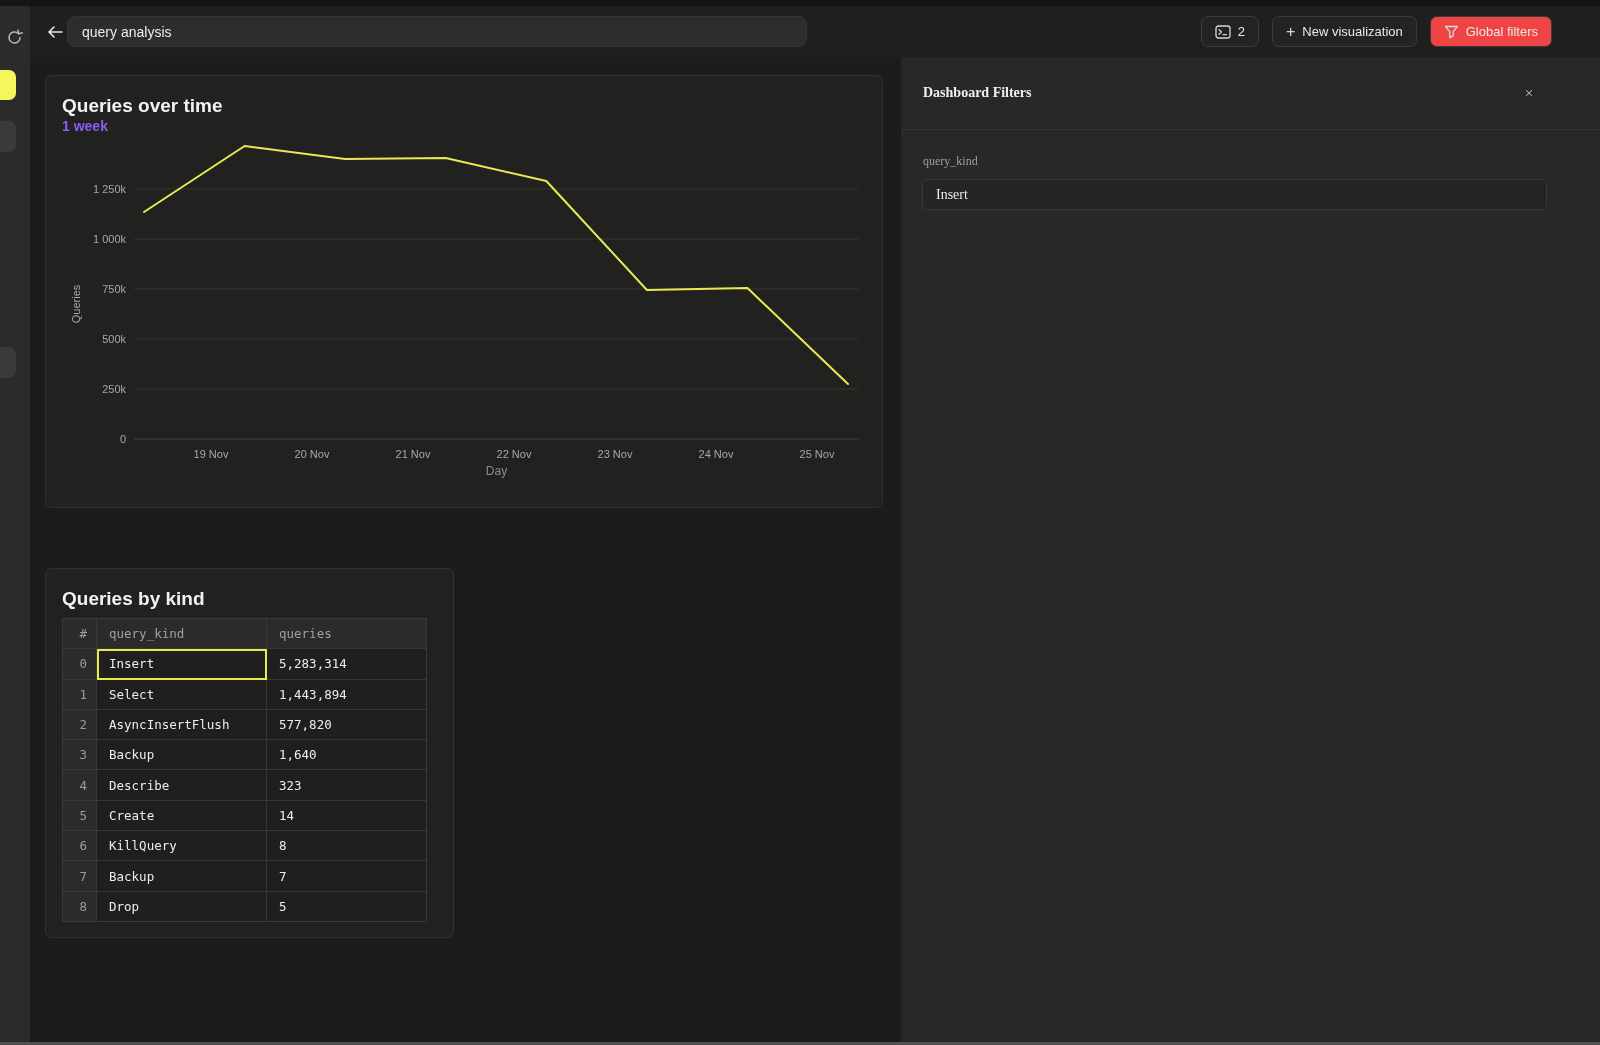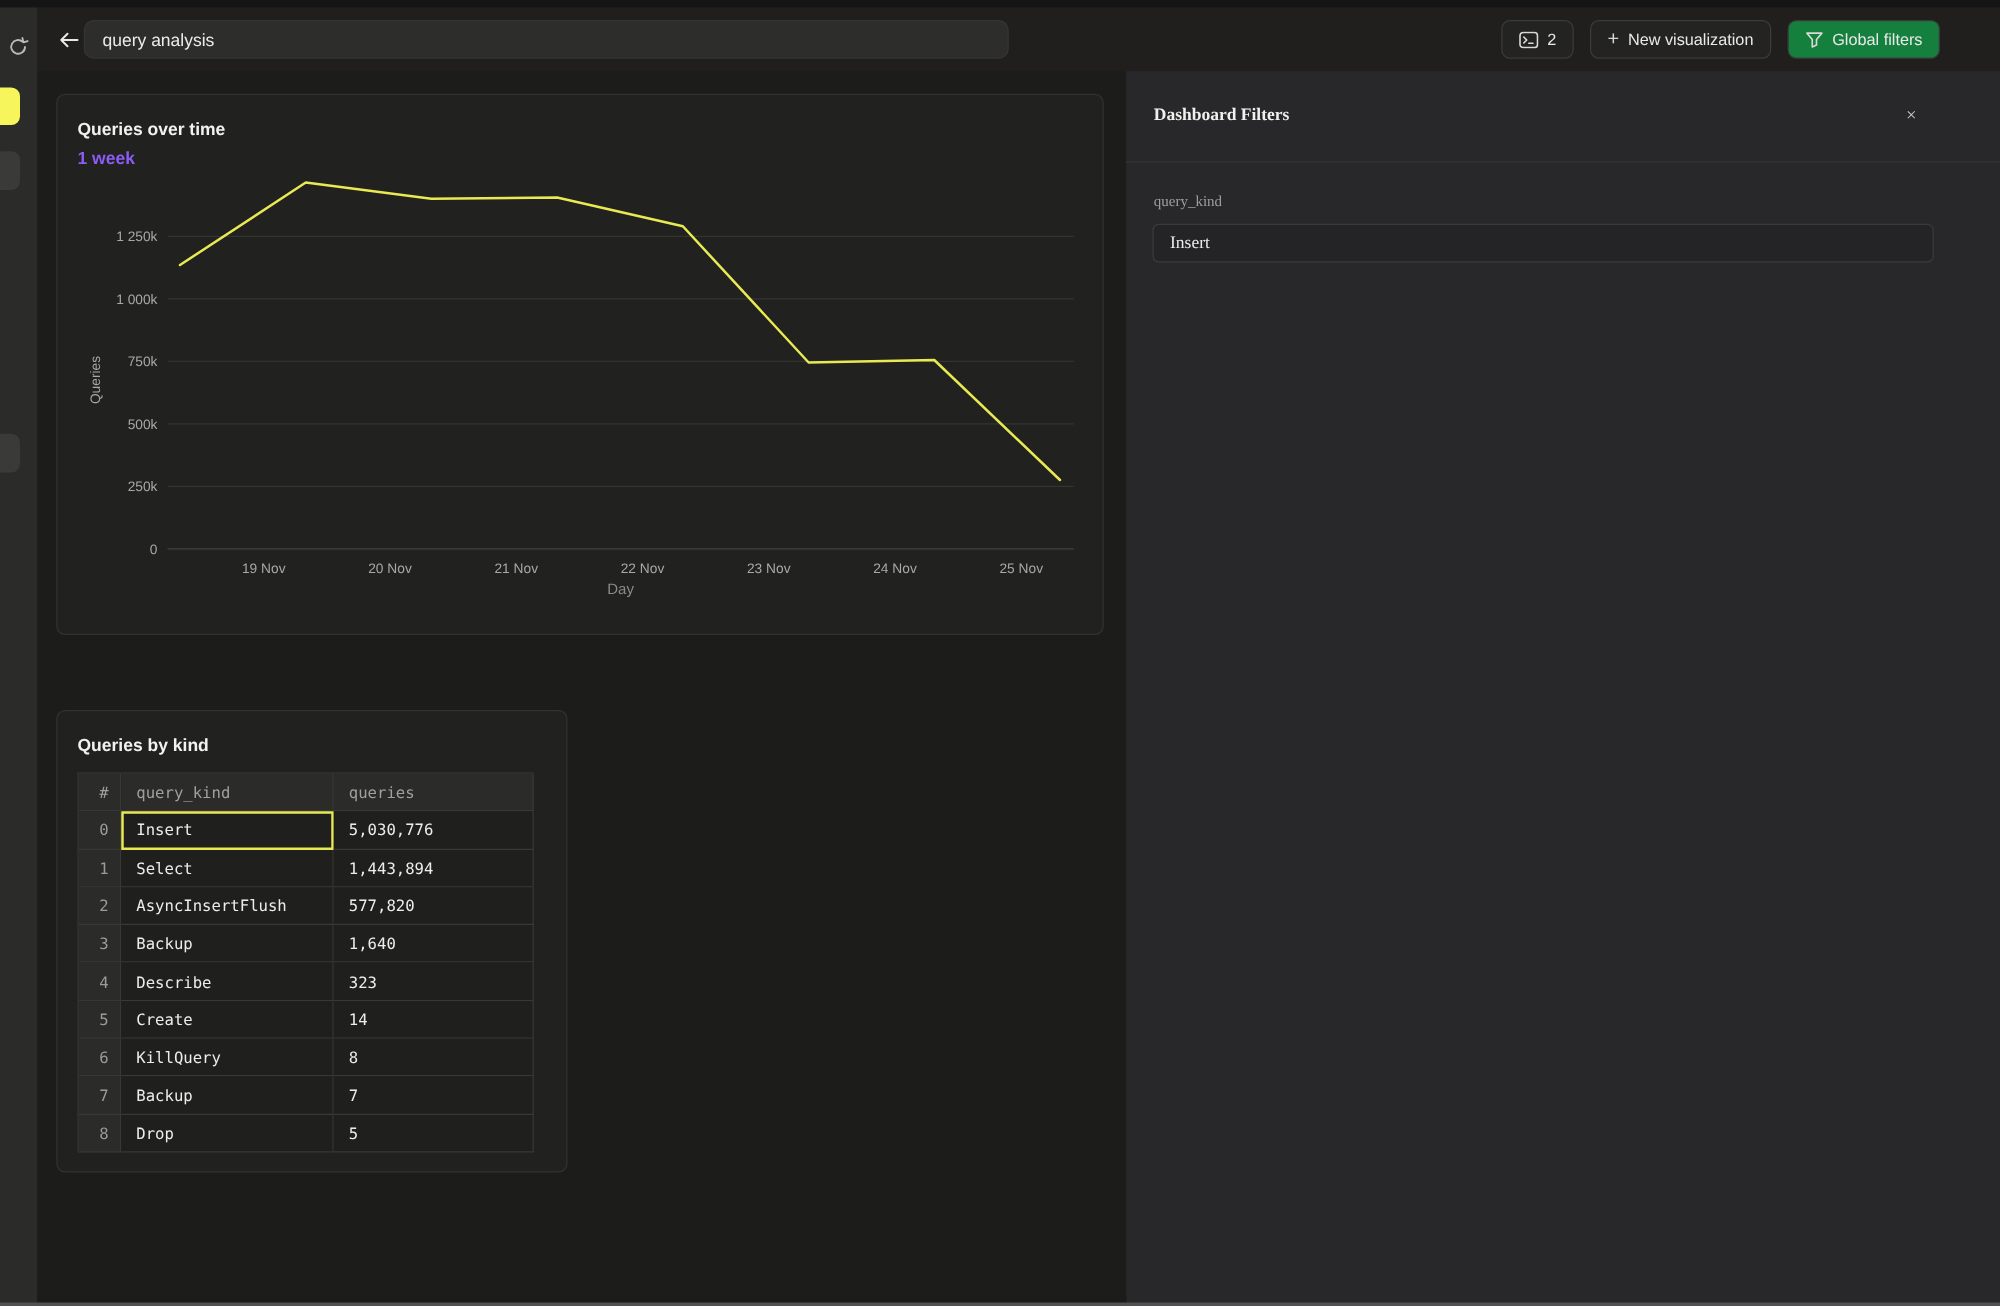--- a/index.html
+++ b/index.html
@@ -17,29 +17,29 @@
   .pill-active { top:64px; height:30px; background:#f6f65c; }
   .pill-1 { top:115px; height:31px; background:#3a3a38; }
   .pill-2 { top:341px; height:31px; background:#3a3a38; }
 
   
   .topbar { position:absolute; left:30px; top:6px; width:1570px; height:51px; background:#201f1d; }
   .back-btn { position:absolute; left:10px; top:10px; width:30px; height:31px; display:flex; align-items:center; justify-content:center; cursor:pointer; }
   .title-input { position:absolute; left:37px; top:10px; width:740px; height:31px; background:#2d2d2b; border:1px solid #353533; border-radius:8px; color:#ececea; font-size:14px; padding:0 14px; outline:none; font-family:"Liberation Sans", sans-serif; }
   .topbar-actions { position:absolute; right:48px; top:10px; height:31px; display:flex; gap:13px; }
   .tb-btn { height:31px; display:flex; align-items:center; gap:7px; padding:0 13px; border:1px solid #3b3b39; border-radius:7px; background:#232321; color:#e9e9e7; font-size:13px; cursor:pointer; white-space:nowrap; }
-  .tb-btn.filled { background:#15803d; border-color:#3a3a3c; }
+  .tb-btn.filled { background:#ef4444; border-color:#3a3a3c; }
   .tb-btn .plus { font-size:16px; color:#d8d8d6; line-height:1; }
 
   
   .main { position:absolute; left:30px; top:57px; width:871px; height:988px; background:#1c1c1a; }
   .card { position:absolute; background:#21211f; border:1px solid #32322f; border-radius:7px; }
   .card-chart { left:15px; top:18px; width:838px; height:433px; }
   .card-table { left:15px; top:471px; width:409px; height:370px;margin-top:40px; }
-  .card-title { position:absolute; left:16px; top:19px; font-size:14px; font-weight:700; color:#f2f2f0; }
+  .card-title { position:absolute; left:16px; top:19px; font-size:19px; font-weight:700; color:#f2f2f0; }
   .card-subtitle { position:absolute; left:16px; top:42px; font-size:14px; font-weight:700; color:#8b5cf6; }
   .chart-svg { position:absolute; left:0; top:0; }
 
   
   .qtable { position:absolute; left:16px; top:49px; display:grid; grid-template-columns:34px 170px 160px; grid-auto-rows:30.3px; border-top:1px solid #383836; border-left:1px solid #383836; font-family:"DejaVu Sans Mono", monospace; font-size:12.5px; }
   .qcell { border-right:1px solid #383836; border-bottom:1px solid #383836; display:flex; align-items:center; padding:0 12px; color:#ededeb; background:#1f1f1d; cursor:pointer; overflow:hidden; }
   .qcell.idx { justify-content:flex-end; padding:0 9px; color:#9b9b99; background:#2b2b29; }
   .qcell.head { color:#a0a09e; background:#2b2b29; }
   .qcell.selected { outline:2px solid #e9e953; outline-offset:-2px; }
 
@@ -134,21 +134,21 @@
     </div>
 
     <div class="card card-table">
       <div class="card-title">Queries by kind</div>
       <div id="qtable" class="qtable">
           <div class="qcell idx head">#</div>
           <div class="qcell head">query_kind</div>
           <div class="qcell head">queries</div>
           <div class="qcell idx">0</div>
           <div class="qcell selected">Insert</div>
-          <div class="qcell ">5,030,776</div>
+          <div class="qcell ">5,283,314</div>
           <div class="qcell idx">1</div>
           <div class="qcell ">Select</div>
           <div class="qcell ">1,443,894</div>
           <div class="qcell idx">2</div>
           <div class="qcell ">AsyncInsertFlush</div>
           <div class="qcell ">577,820</div>
           <div class="qcell idx">3</div>
           <div class="qcell ">Backup</div>
           <div class="qcell ">1,640</div>
           <div class="qcell idx">4</div>

